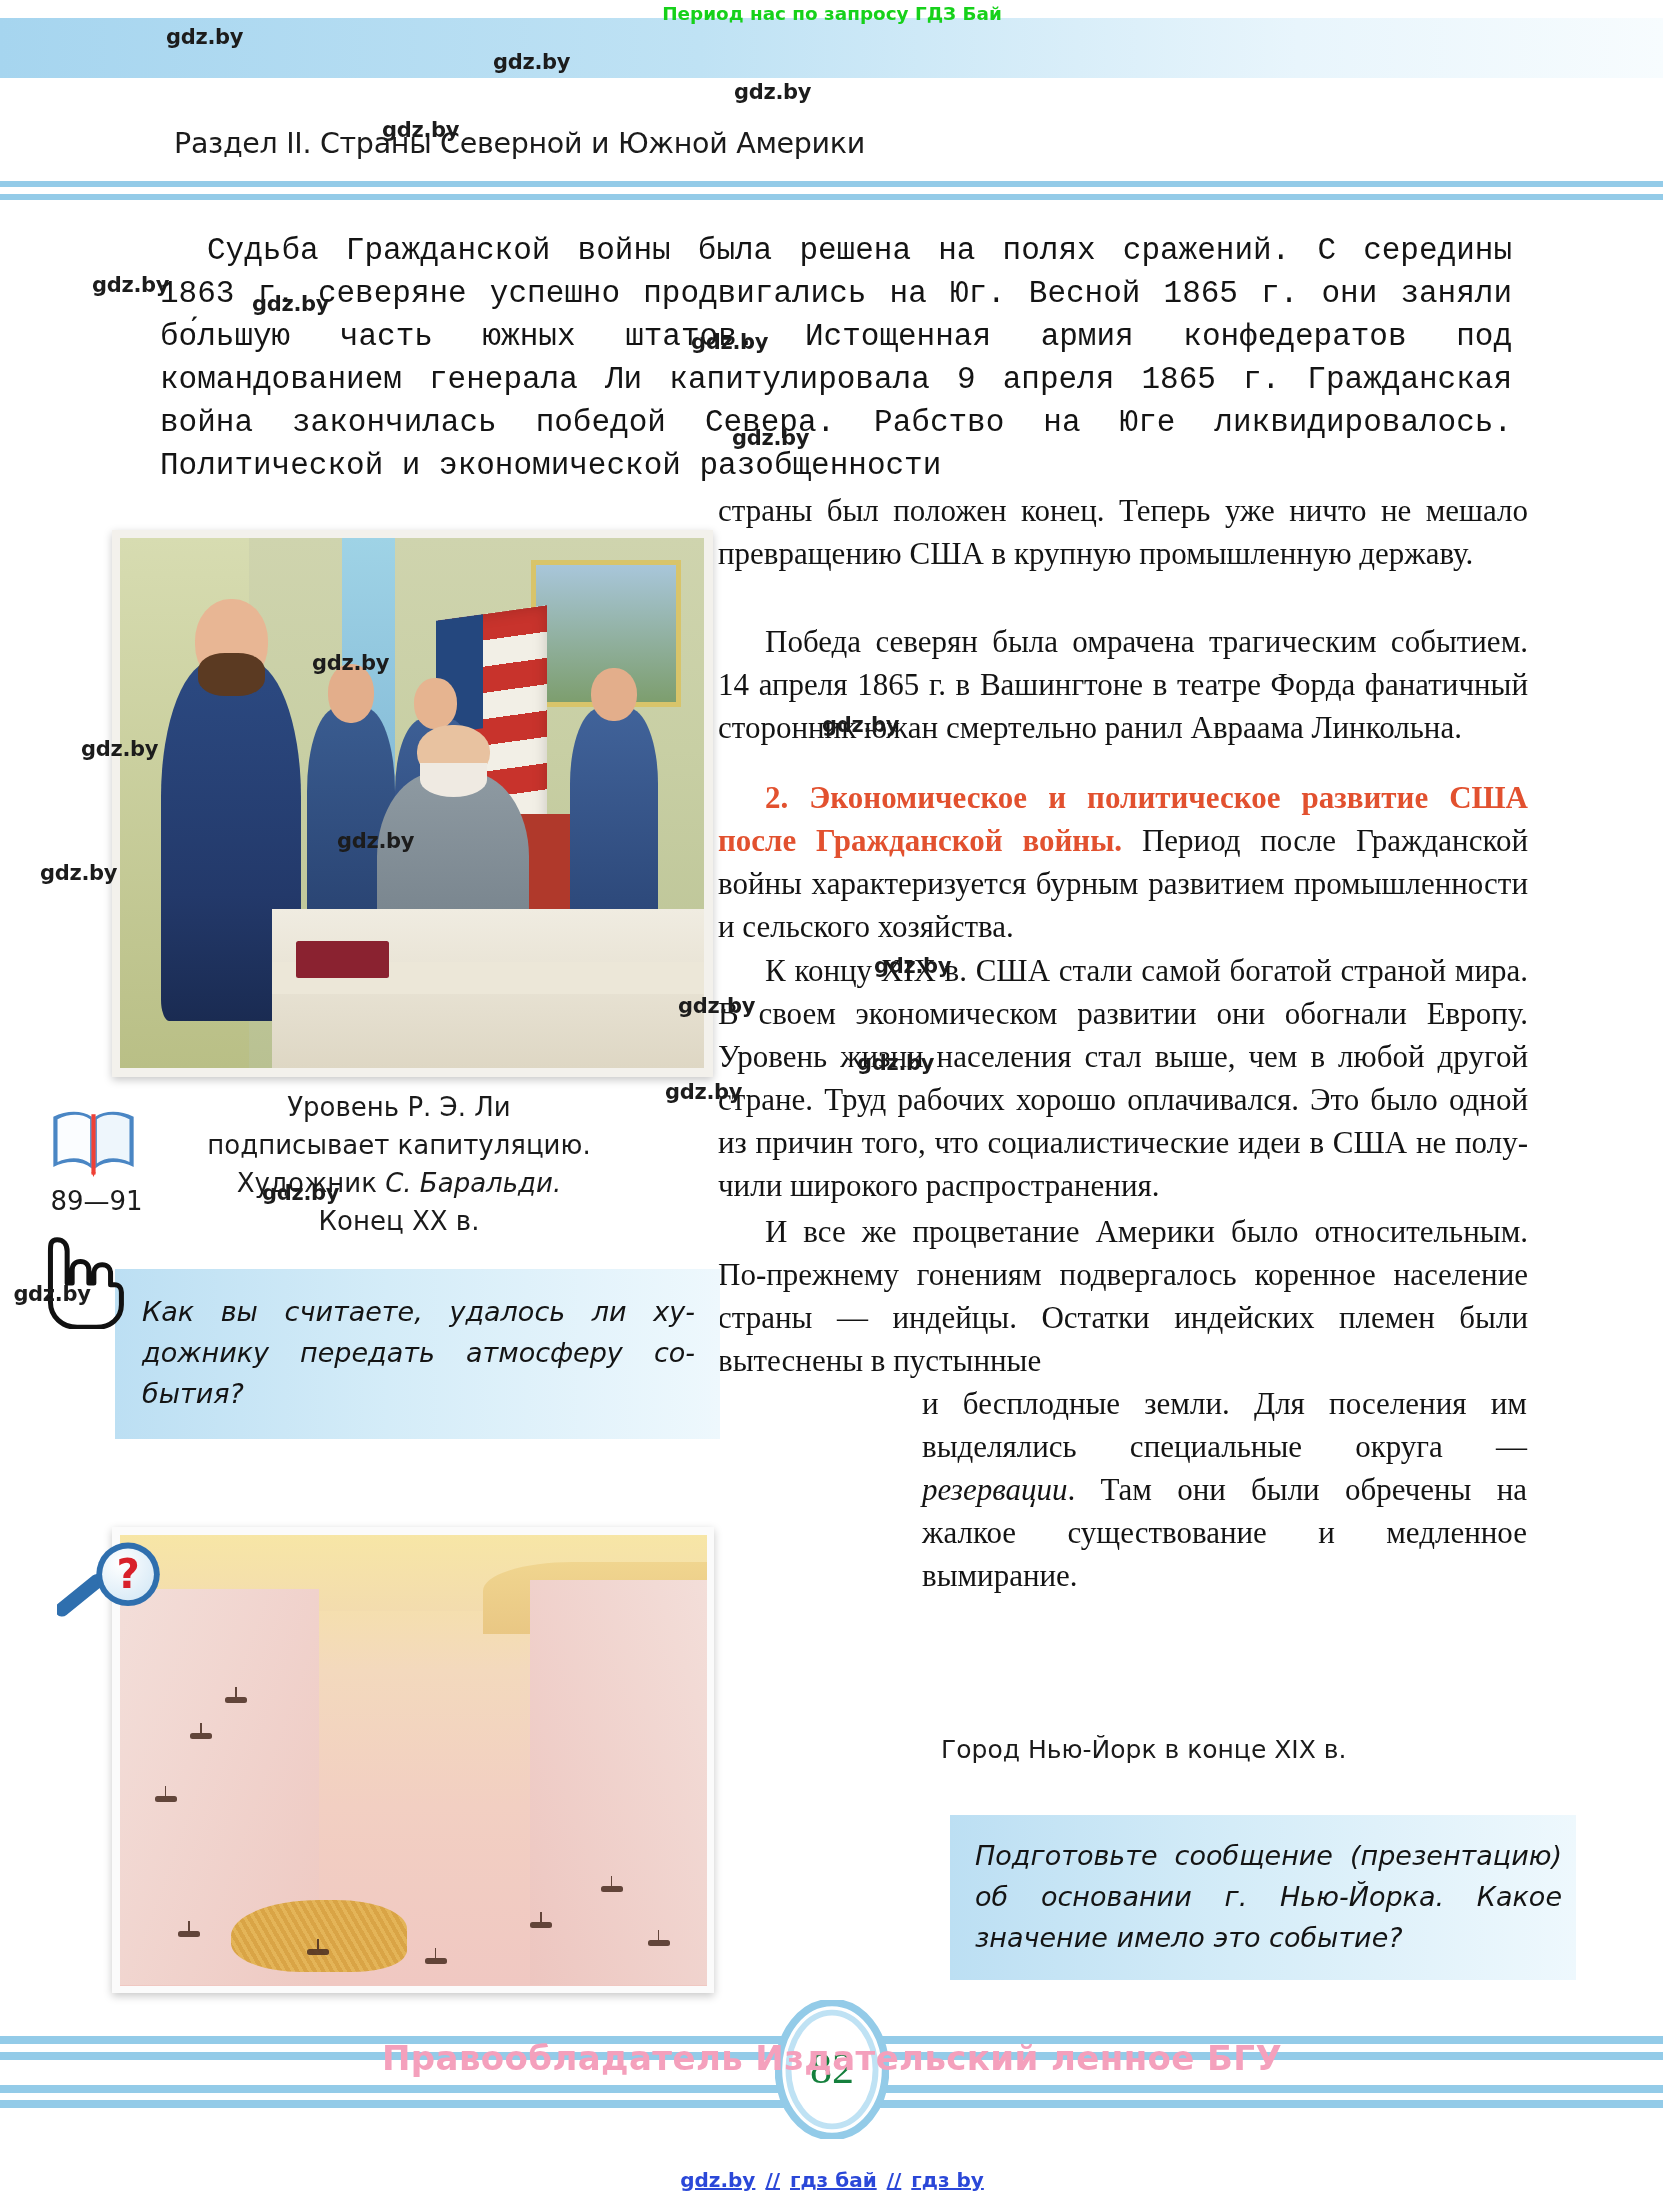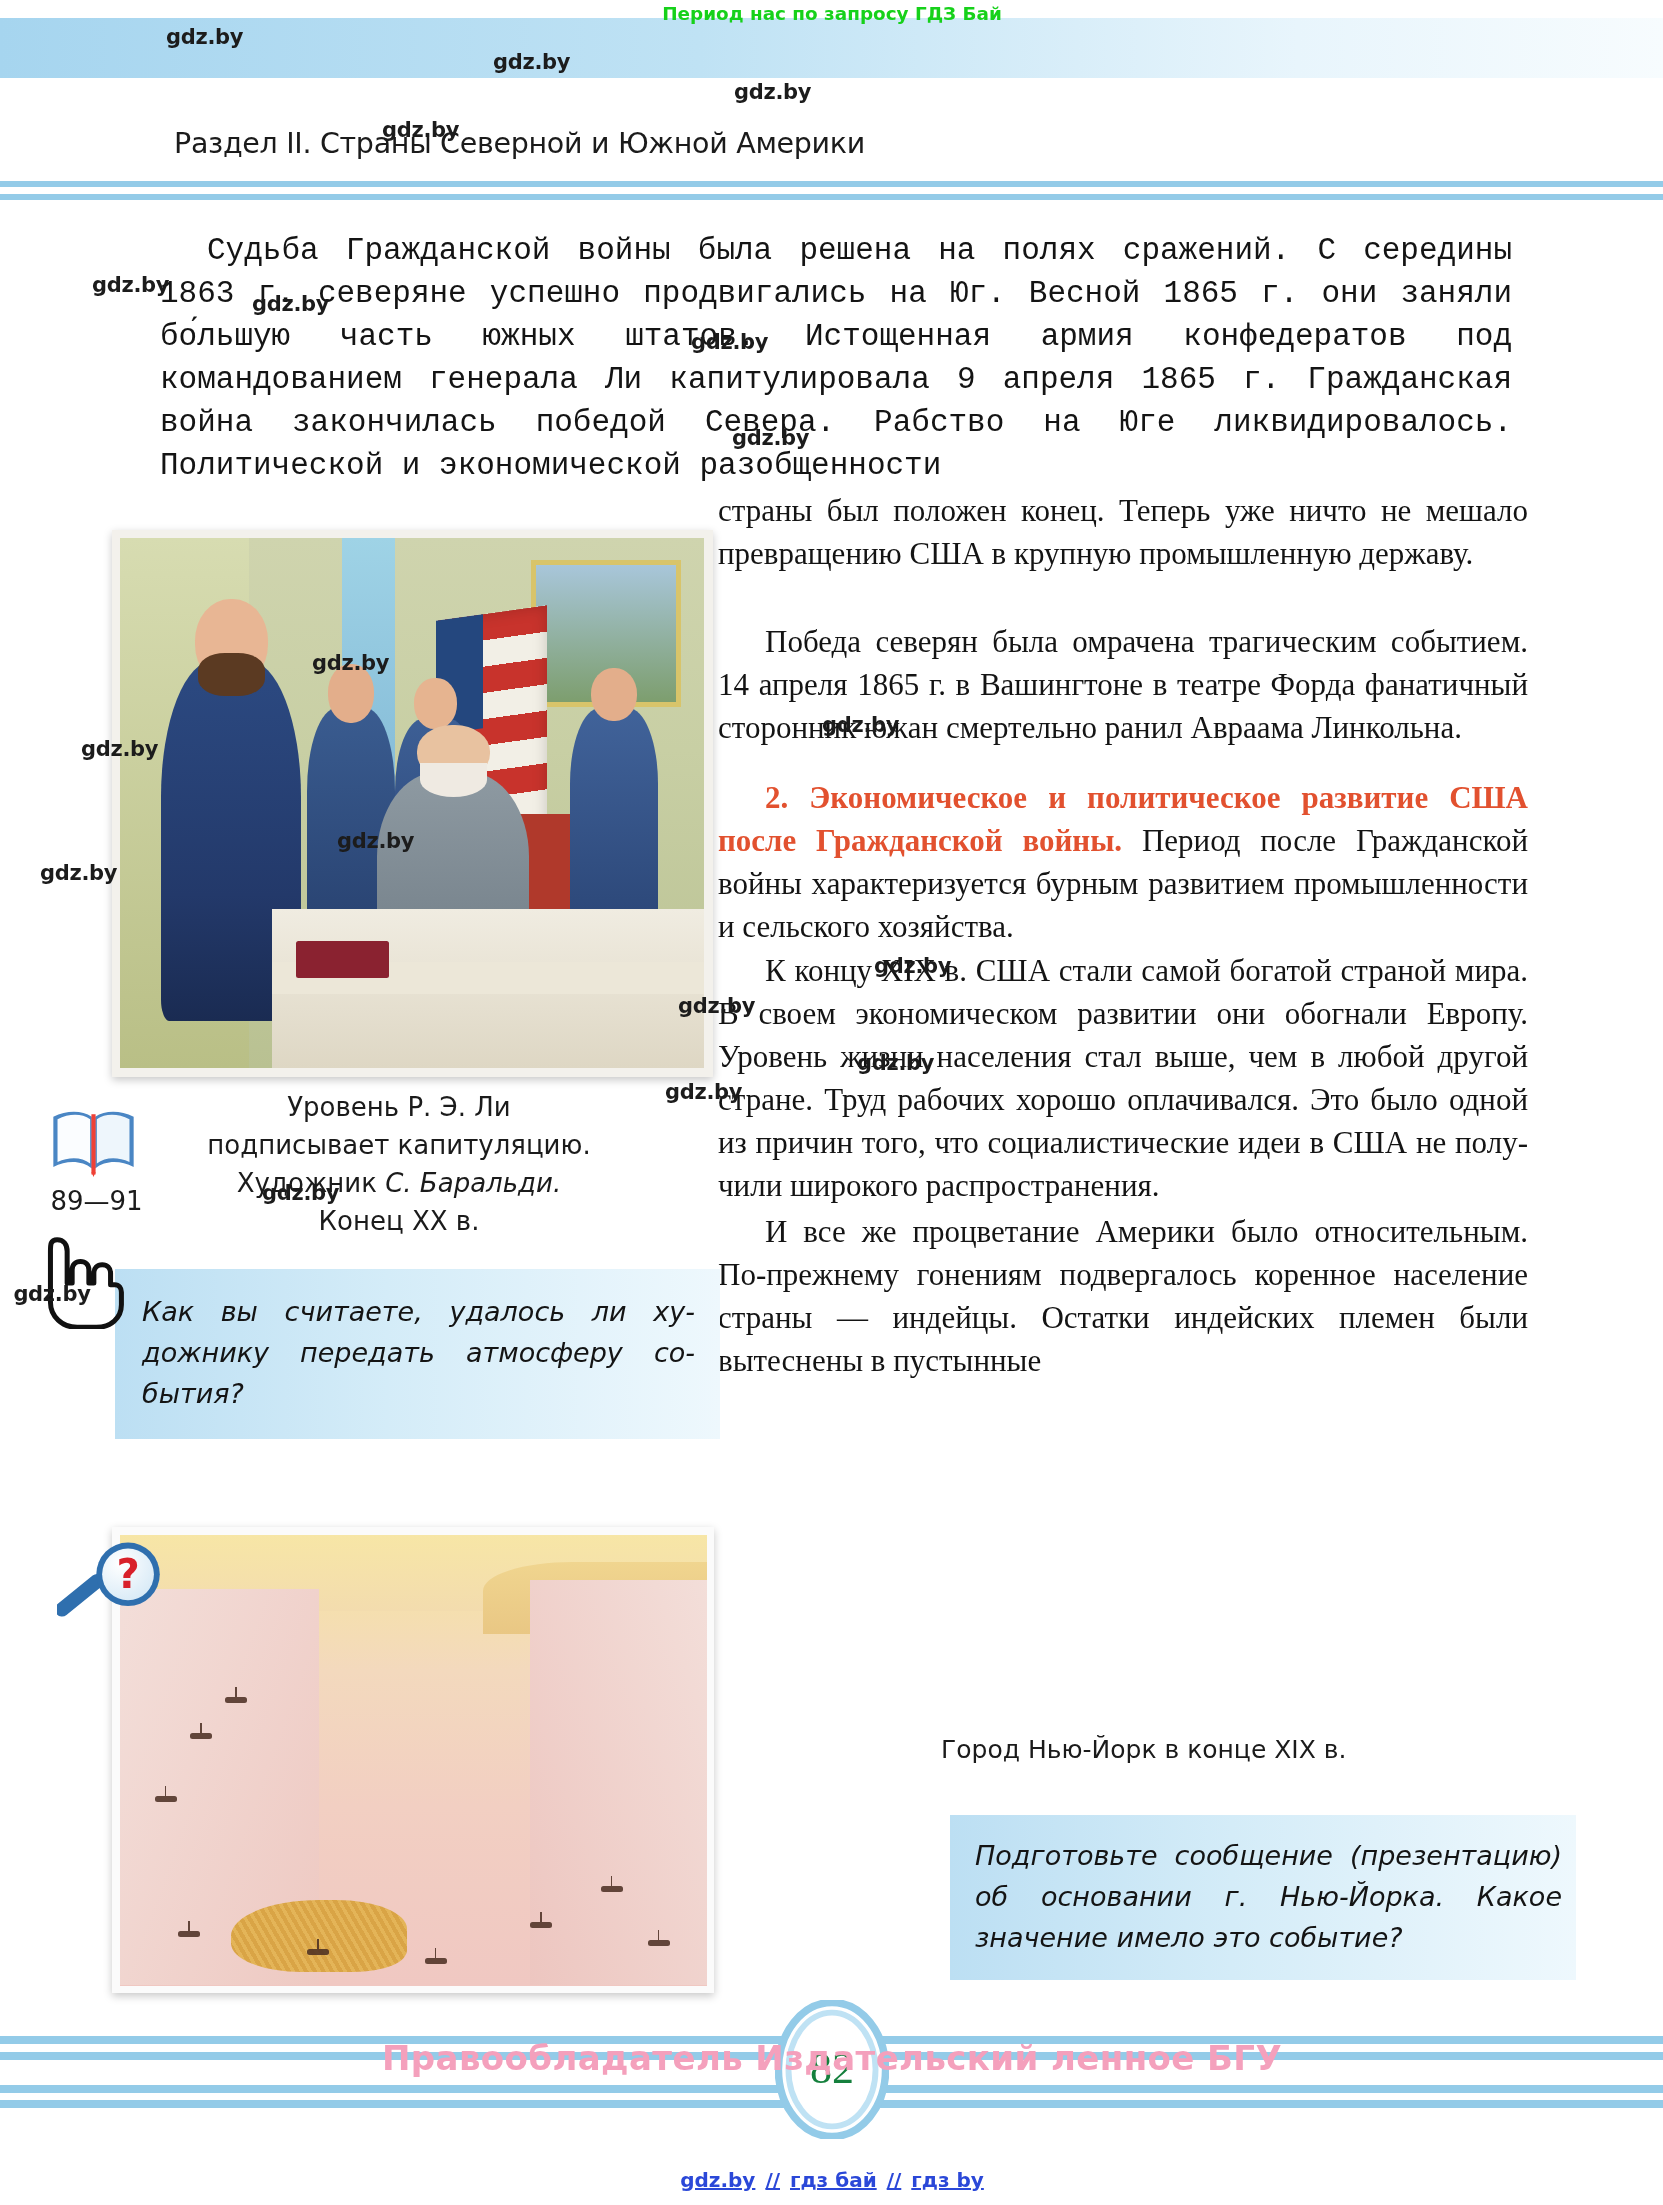--- a/index.html
+++ b/index.html
@@ -258,20 +258,23 @@
 
   <div class="col-text rcol" style="top:776px;">
     <span class="sec-head" style="padding-left:47px;">2. Экономическое и политическое развитие США после Гражданской войны.</span>
     <span>Период после Гражданской войны характеризуется бурным раз­витием промышленности и сельского хозяйства.</span>
   </div>
 
   <div class="col-text rcol p-ind" style="top:949px;">К концу XIX в. США стали самой богатой стра­ной мира. В своем экономическом развитии они обогнали Европу. Уровень жизни населения стал выше, чем в любой другой стране. Труд рабочих хорошо оплачивался. Это было одной из причин того, что социалистические идеи в США не полу­чили широкого распространения.</div>
 
   <div class="col-text rcol p-ind" style="top:1210px;">И все же процветание Америки было относи­тельным. По-прежнему гонениям подвергалось коренное население страны — индейцы. Остатки индейских племен были вытеснены в пустынные</div>
 
+  <div class="shape-stop" style="top:1382px;">
+    <span>и бесплодные земли. Для поселения им выделялись специальные окру­га — </span><span class="ital">резервации</span><span>. Там они были обре­чены на жалкое существование и мед­ленное вымирание.</span>
+  </div>
 
   <div class="pic pic-top">
     <div class="inner">
       <div class="paint">
         <div class="wallpanelL"></div>
         <div class="doorway"></div>
         <div class="frame">
             <i></i>
           </div>
         <div class="flag"></div>

